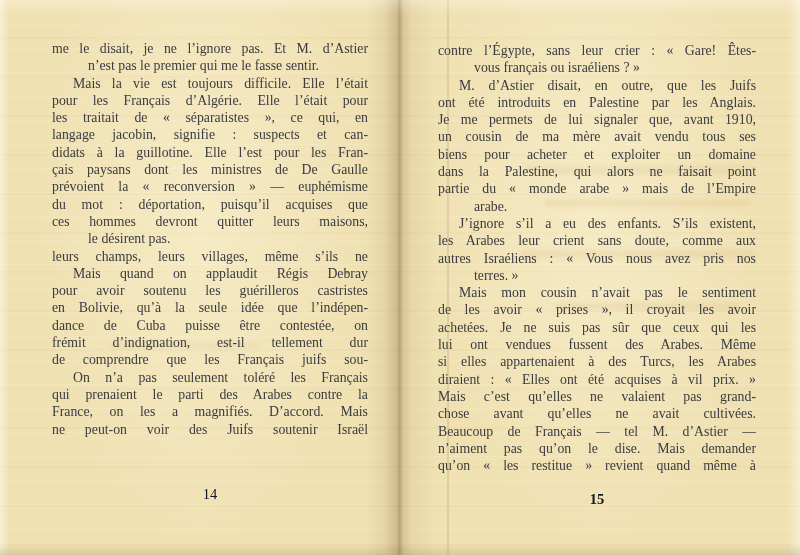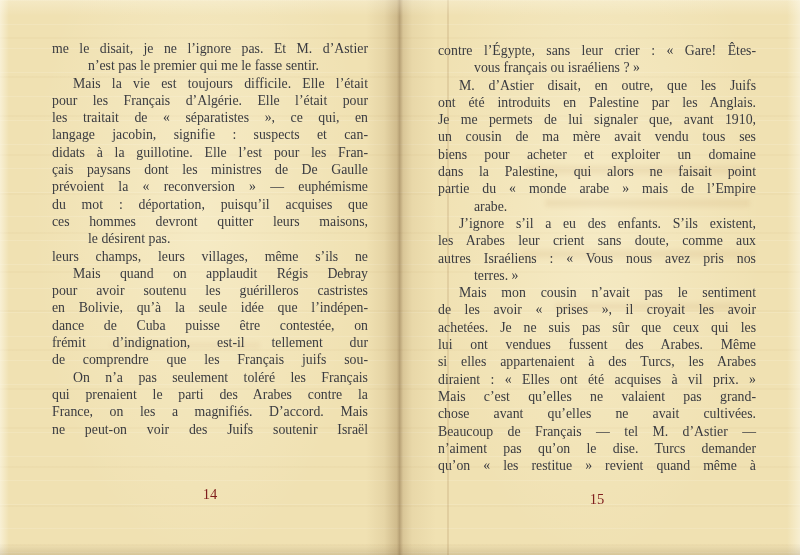--- a/index.html
+++ b/index.html
@@ -48,23 +48,23 @@
   .textcol-right{left:438px;top:42px;width:318px;}
   .line{
     height:17.3px;line-height:17.3px;font-size:13.8px;
     white-space:nowrap;
     text-align:justify;text-align-last:justify;-moz-text-align-last:justify;
     color:#3a3b40;
   }
   .line.end{text-align-last:left;margin-left:36px;-moz-text-align-last:left;}
   .line.indent{padding-left:21px;}
 
-  .pagenum{position:absolute;text-align:center;font-size:14.5px;color:#7f1d1d;}
+  .pagenum{position:absolute;text-align:center;font-size:14.5px;color:#0f172a;}
   .pagenum-left{left:52px;top:486px;width:316px;}
-  .pagenum-right{left:438px;top:491px;width:318px;}
+  .pagenum-right{left:438px;top:491px;width:318px;font-weight:bold;}
 </style>
 </head>
 <body>
 
 <div class="scan">
 
   <div class="texture"></div>
   <div class="glow glow-left"></div>
   <div class="glow glow-right"></div>
 
@@ -118,21 +118,21 @@
       <div class="line end">terres. »</div>
       <div class="line indent">Mais mon cousin n’avait pas le sentiment</div>
       <div class="line">de les avoir « prises », il croyait les avoir</div>
       <div class="line">achetées. Je ne suis pas sûr que ceux qui les</div>
       <div class="line">lui ont vendues fussent des Arabes. Même</div>
       <div class="line">si elles appartenaient à des Turcs, les Arabes</div>
       <div class="line">diraient : « Elles ont été acquises à vil prix. »</div>
       <div class="line">Mais c’est qu’elles ne valaient pas grand-</div>
       <div class="line">chose avant qu’elles ne avait cultivées.</div>
       <div class="line">Beaucoup de Français — tel M. d’Astier —</div>
-      <div class="line">n’aiment pas qu’on le dise. Turcs demander</div>
+      <div class="line">n’aiment pas qu’on le dise. Mais demander</div>
       <div class="line">qu’on « les restitue » revient quand même à</div>
     </div>
   <div class="pagenum pagenum-right">15</div>
 
   <div class="speck" style="left:345px;top:271px;"></div>
 
   <div class="gutter"></div>
   <div class="gutter-line2"></div>
   <div class="edge edge-left"></div>
   <div class="edge edge-right"></div>

